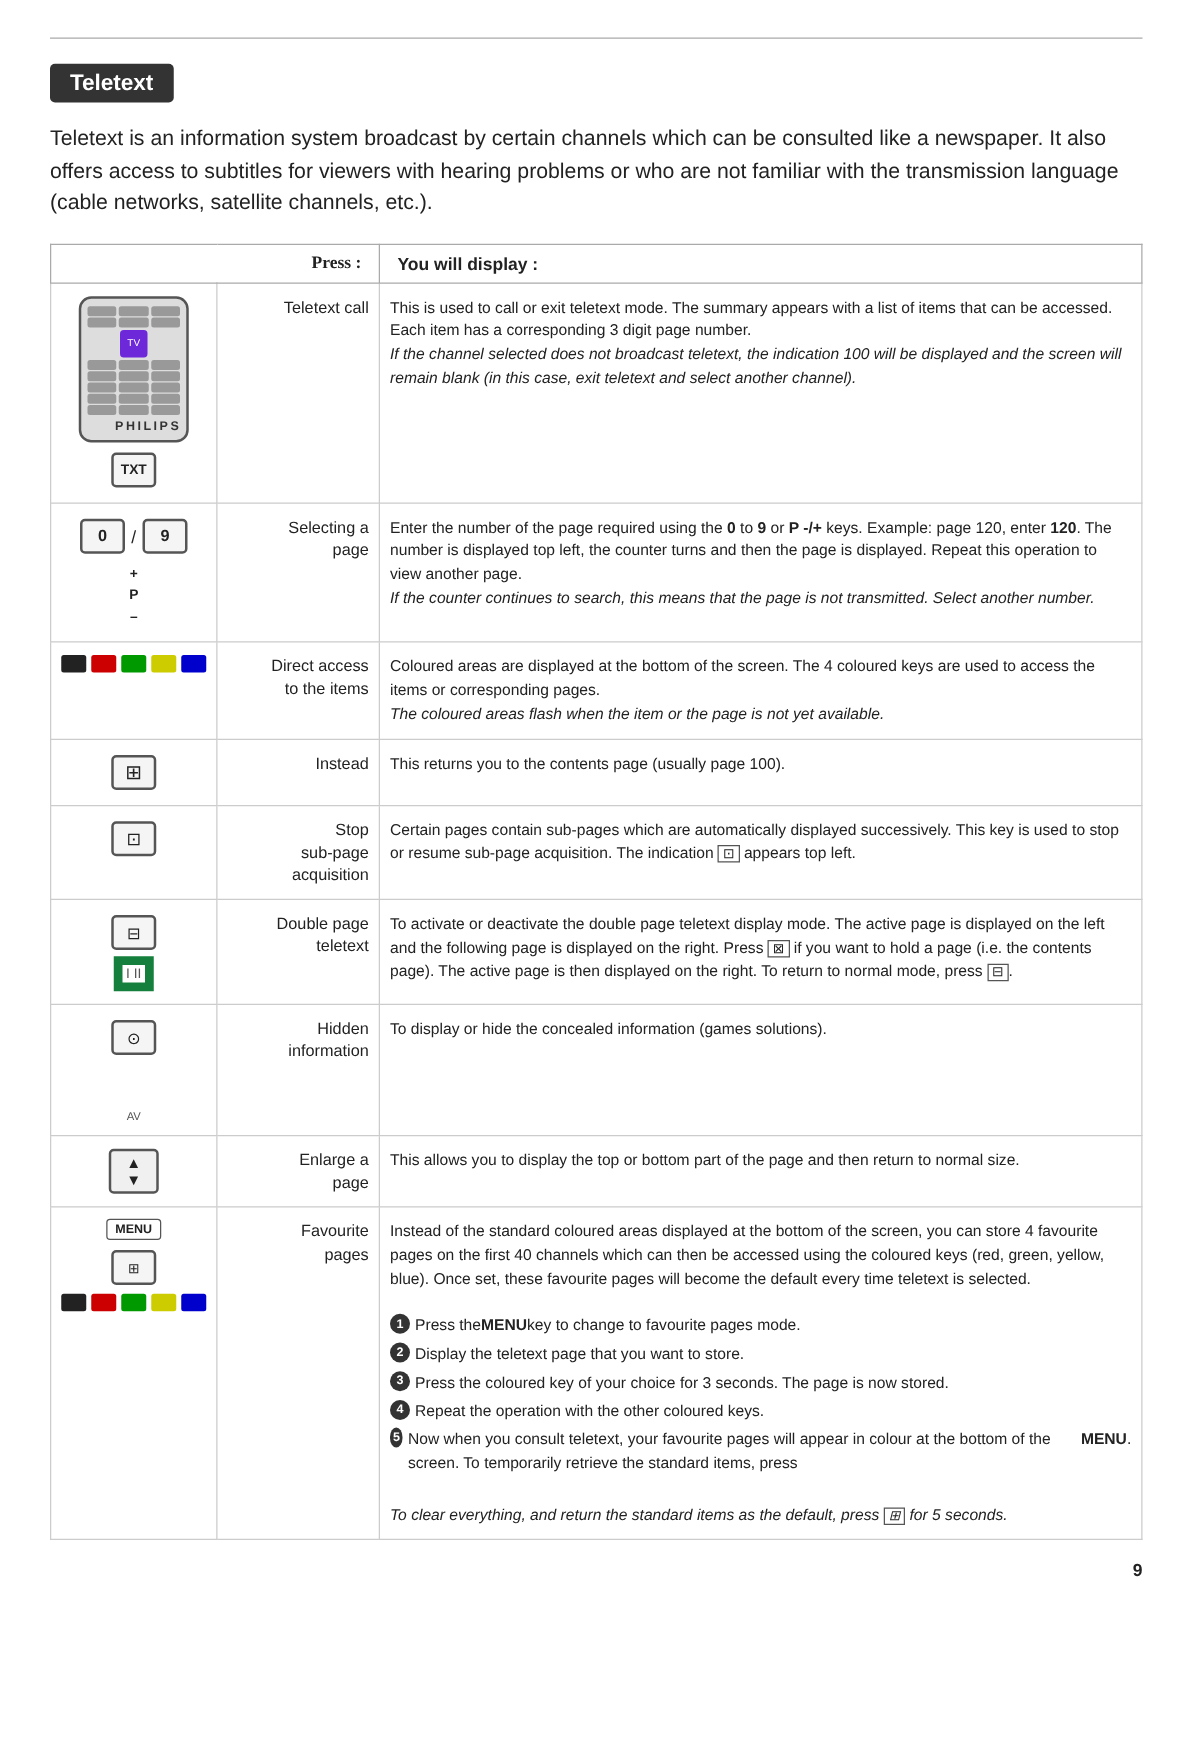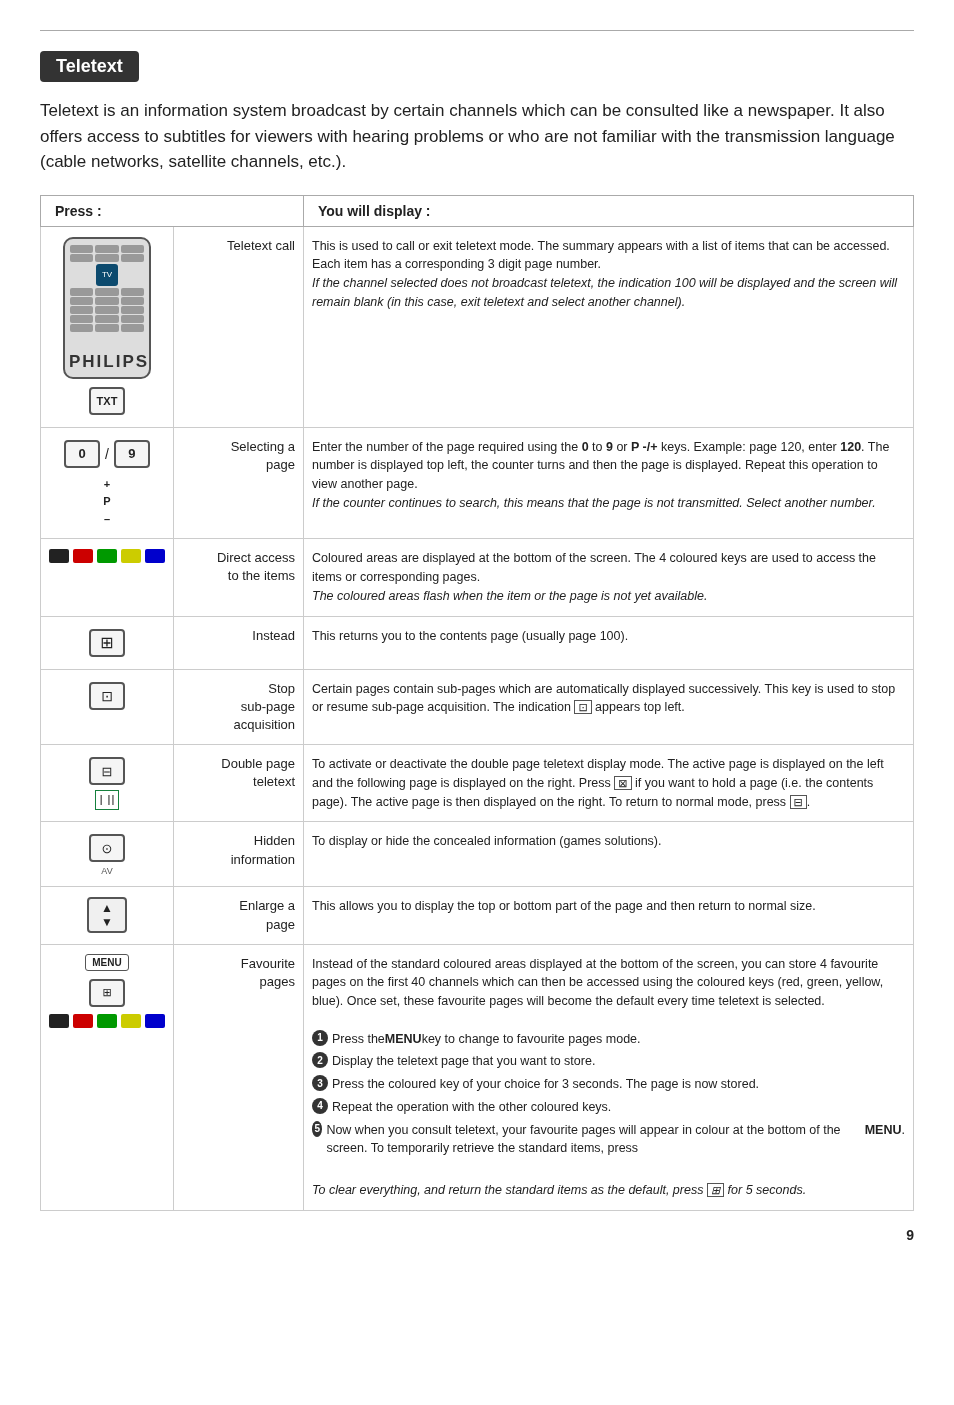--- a/index.html
+++ b/index.html
@@ -40,22 +40,23 @@
     .header-row td {
       background: #fff;
       border: 1px solid #aaa;
       font-weight: bold;
       font-size: 14px;
       padding: 7px 14px;
     }
 
     .header-press {
       width: 200px;
-      text-align: left;
+      text-align: right;
       border-right: 1px solid #aaa;
+      font-family: Liberation Serif, serif;
     }
 
     .header-obtain {
       border-left: none;
     }
 
     .content-row td {
       border: 1px solid #ccc;
       vertical-align: top;
       padding: 10px 8px;
@@ -159,26 +160,26 @@
     }
 
     .divider-top {
       width: 100%;
       height: 1px;
       background: #aaa;
       margin-bottom: 20px;
     }
 
     .philips-logo {
-      font-size: 17px;
+      font-size: 10px;
       font-weight: bold;
       letter-spacing: 2px;
       color: #333;
       text-align: right;
-      margin-top: 20px;
+      margin-top: 4px;
     }
 
     .remote-full {
       border: 2px solid #555;
       border-radius: 10px;
       background: #ddd;
       width: 88px;
       padding: 5px 4px;
       display: inline-block;
     }
@@ -225,21 +226,21 @@
               <div class="rf-btn"></div>
               <div class="rf-btn"></div>
               <div class="rf-btn"></div>
             </div>
           <div class="rf-row">
               <div class="rf-btn"></div>
               <div class="rf-btn"></div>
               <div class="rf-btn"></div>
             </div>
           <div style="text-align:center;margin:2px 0;">
-              <div style="width:22px;height:22px;border-radius:3px;background:#0c4a6e;margin:0 auto;display:flex;align-items:center;justify-content:center;">
+              <div style="width:22px;height:22px;border-radius:3px;background:#6d28d9;margin:0 auto;display:flex;align-items:center;justify-content:center;">
                 <span style="color:#fff;font-size:8px;">TV</span>
               </div>
             </div>
           <div class="rf-row">
               <div class="rf-btn"></div>
               <div class="rf-btn"></div>
               <div class="rf-btn"></div>
             </div>
           <div class="rf-row">
               <div class="rf-btn"></div>
@@ -338,34 +339,34 @@
       <td class="col-action">Stop<br>sub-page<br>acquisition</td>
       <td class="col-desc">
         Certain pages contain sub-pages which are automatically displayed successively. This key is used to stop or resume sub-page acquisition. The indication <span style="border:1px solid #555;padding:0 3px;font-size:11px;">⊡</span> appears top left.
       </td>
     </tr>
 
     <tr class="content-row">
       <td class="col-visual">
         <div style="display:flex;justify-content:center;flex-direction:column;align-items:center;gap:3px;">
           <div class="icon-box" style="font-size:13px;">⊟</div>
-          <div style="font-size:14px;color:#555;border:1px solid #15803d;padding:1px 3px;">I II</div>
+          <div style="font-size:11px;color:#555;border:7px solid #15803d;padding:1px 3px;">I II</div>
         </div>
       </td>
       <td class="col-action">Double page<br>teletext</td>
       <td class="col-desc">
         To activate or deactivate the double page teletext display mode. The active page is displayed on the left and the following page is displayed on the right. Press <span style="border:1px solid #555;padding:0 3px;font-size:11px;">⊠</span> if you want to hold a page (i.e. the contents page). The active page is then displayed on the right. To return to normal mode, press <span style="border:1px solid #555;padding:0 3px;font-size:11px;">⊟</span>.
       </td>
     </tr>
 
     <tr class="content-row">
       <td class="col-visual">
         <div style="display:flex;justify-content:center;flex-direction:column;align-items:center;gap:2px;">
           <div class="icon-box" style="font-size:13px;">⊙</div>
-          <div style="font-size:9px;color:#555;">AV</div>
+          <div style="font-size:9px;color:#555;margin-top:40px;">AV</div>
         </div>
       </td>
       <td class="col-action">Hidden<br>information</td>
       <td class="col-desc">
         To display or hide the concealed information (games solutions).
       </td>
     </tr>
 
     <tr class="content-row">
       <td class="col-visual">

